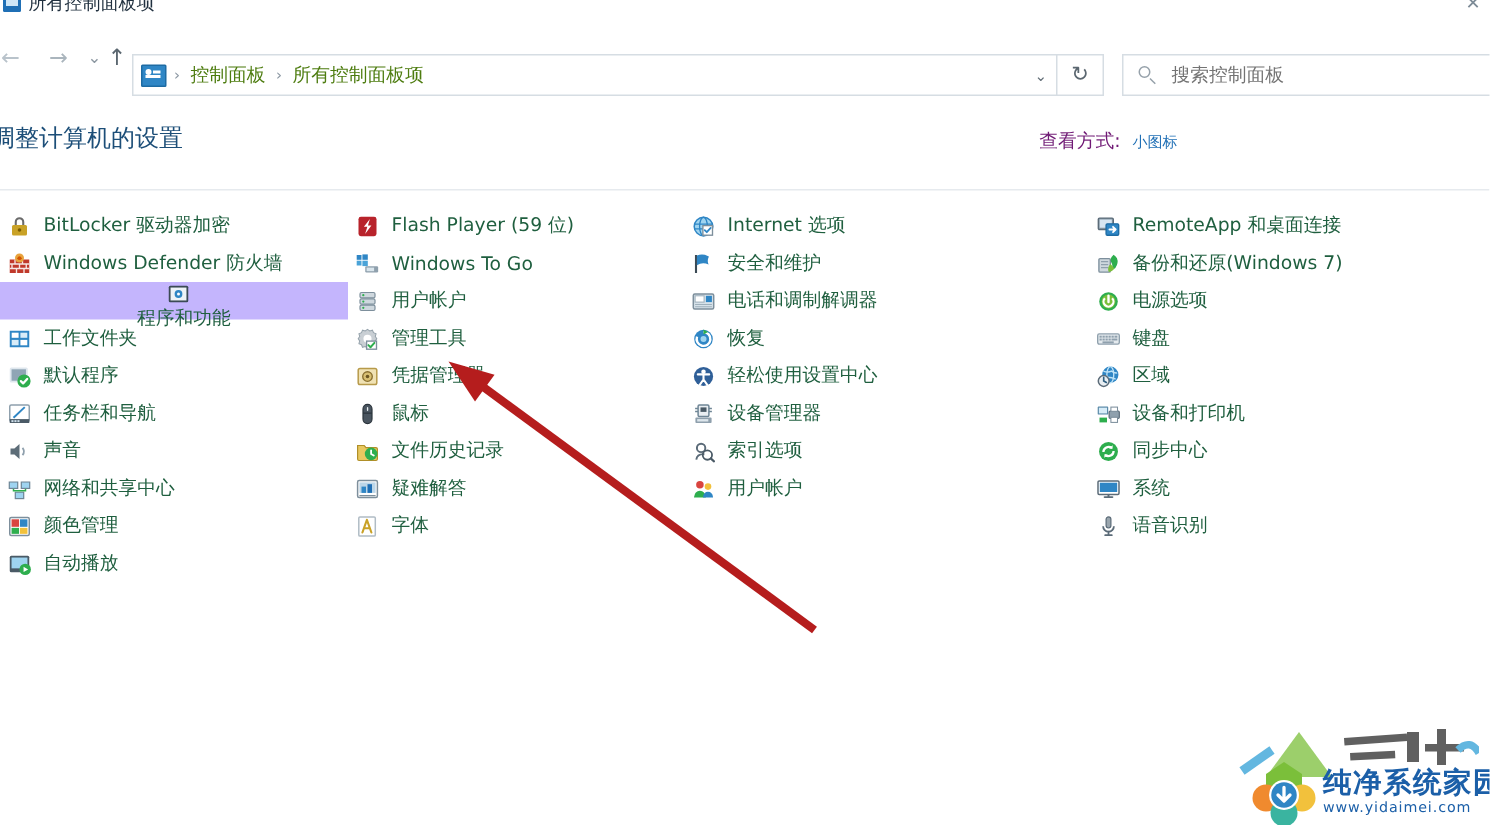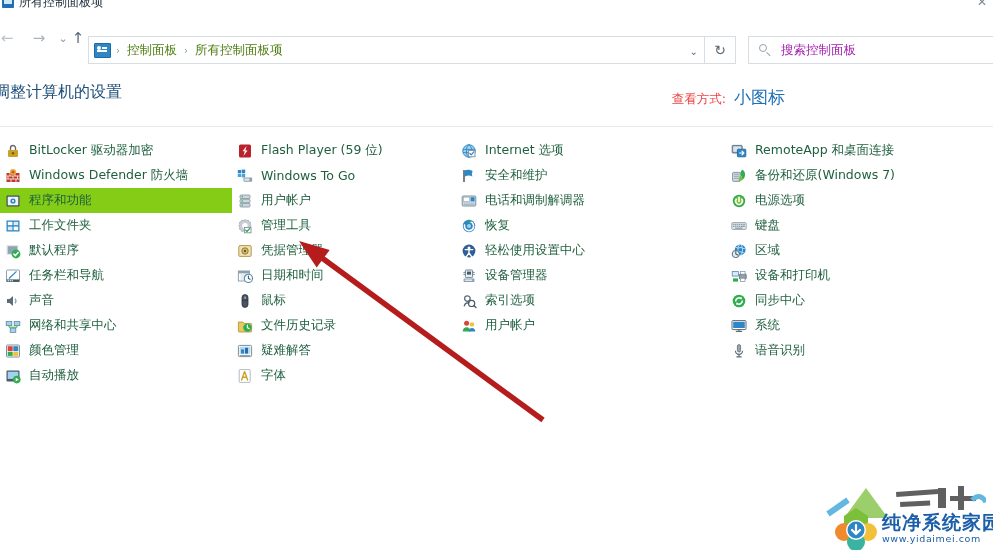--- a/index.html
+++ b/index.html
@@ -92,57 +92,57 @@
   }
   #search-icon:before{
     content:"";position:absolute;left:0;top:0;width:8px;height:8px;
     border:1.4px solid #96a1aa;border-radius:50%;box-sizing:border-box;
   }
   #search-icon:after{
     content:"";position:absolute;left:8px;top:8px;width:5px;height:1.4px;
     background:#96a1aa;transform:rotate(45deg);transform-origin:0 0;
   }
   #search-ph{
-    margin-left:9px;font-size:12.5px;color:#a21caf;white-space:nowrap;
+    margin-left:9px;font-size:12.5px;color:#737373;white-space:nowrap;
   }
 
   
   #heading-row{
     position:absolute;left:0;top:72px;width:785px;height:46px;
   }
   #page-title{
     position:absolute;left:-6px;top:10px;
     font-size:16px;color:#1c4e78;white-space:nowrap;
   }
   #viewby{
     position:absolute;right:0;top:14px;
     display:flex;align-items:baseline;white-space:nowrap;
   }
-  #viewby-label{font-size:12.5px;color:#ef4444;}
-  #viewby-value{font-size:17px;color:#1f6fb5;margin-left:8px;}
+  #viewby-label{font-size:12.5px;color:#701a75;}
+  #viewby-value{font-size:10px;color:#1f6fb5;margin-left:8px;}
   #sep-line{
     position:absolute;left:0;top:126px;width:993px;height:1px;
     background:#e6eaee;
   }
 
   
   #items{
     position:absolute;left:0;top:138px;width:993px;height:280px;
   }
   .col{position:absolute;top:0;}
   .col1{left:0;width:232px;}
   .col2{left:232px;width:238px;}
   .col3{left:456px;width:240px;}
   .col4{left:726px;width:286px;}
 
   .cp-item{
     height:25px;display:flex;align-items:center;
     padding-left:5px;box-sizing:border-box;
   }
-  .cp-item.hover{background:#84cc16;}
+  .cp-item.hover{background:#c4b5fd;flex-direction:column;}
   .cp-item .lbl{
     font-size:12.5px;color:#1f5f3f;white-space:nowrap;
     margin-left:8px;
   }
   .cp-ico{
     width:16px;height:16px;flex:0 0 auto;position:relative;
     border-radius:2px;
   }
   .cp-ico svg{display:block;}
 
@@ -383,32 +383,20 @@
       </div>
       <div class="cp-item">
         <span class="cp-ico">
           <svg width="16" height="16" viewBox="0 0 16 16">
             <rect x="1.8" y="2.6" width="12.4" height="10.8" rx="1.2" fill="#f0e2b4" stroke="#b79a4a" stroke-width="1"></rect>
             <circle cx="8" cy="8" r="3.2" fill="#d8bf72" stroke="#8a7030" stroke-width="0.9"></circle>
             <circle cx="8" cy="8" r="1.2" fill="#6b5520"></circle>
           </svg>
         </span>
         <span class="lbl">凭据管理器</span>
-      </div>
-      <div class="cp-item">
-        <span class="cp-ico">
-          <svg width="16" height="16" viewBox="0 0 16 16">
-            <rect x="1.4" y="3" width="11" height="10" fill="#ffffff" stroke="#8fa0ad" stroke-width="1"></rect>
-            <rect x="1.4" y="3" width="11" height="2.4" fill="#8fa0ad"></rect>
-            <path d="M3.4 7 H10.4 M3.4 9 H10.4 M3.4 11 H10.4" stroke="#c3cfd8" stroke-width="0.8"></path>
-            <circle cx="11.4" cy="10.4" r="4.1" fill="#ffffff" stroke="#5b88a8" stroke-width="1.1"></circle>
-            <path d="M11.4 8 V10.4 L13.2 11.3" stroke="#2f5f80" stroke-width="1.1" fill="none" stroke-linecap="round"></path>
-          </svg>
-        </span>
-        <span class="lbl">日期和时间</span>
       </div>
       <div class="cp-item">
         <span class="cp-ico">
           <svg width="16" height="16" viewBox="0 0 16 16">
             <rect x="5" y="1.6" width="6" height="12.8" rx="3" fill="#4a5560" stroke="#2b343c" stroke-width="0.8"></rect>
             <rect x="7.6" y="3.4" width="0.9" height="2.6" rx="0.45" fill="#e8eef2"></rect>
             <path d="M5 7.4 H11" stroke="#2b343c" stroke-width="0.7"></path>
           </svg>
         </span>
         <span class="lbl">鼠标</span>

